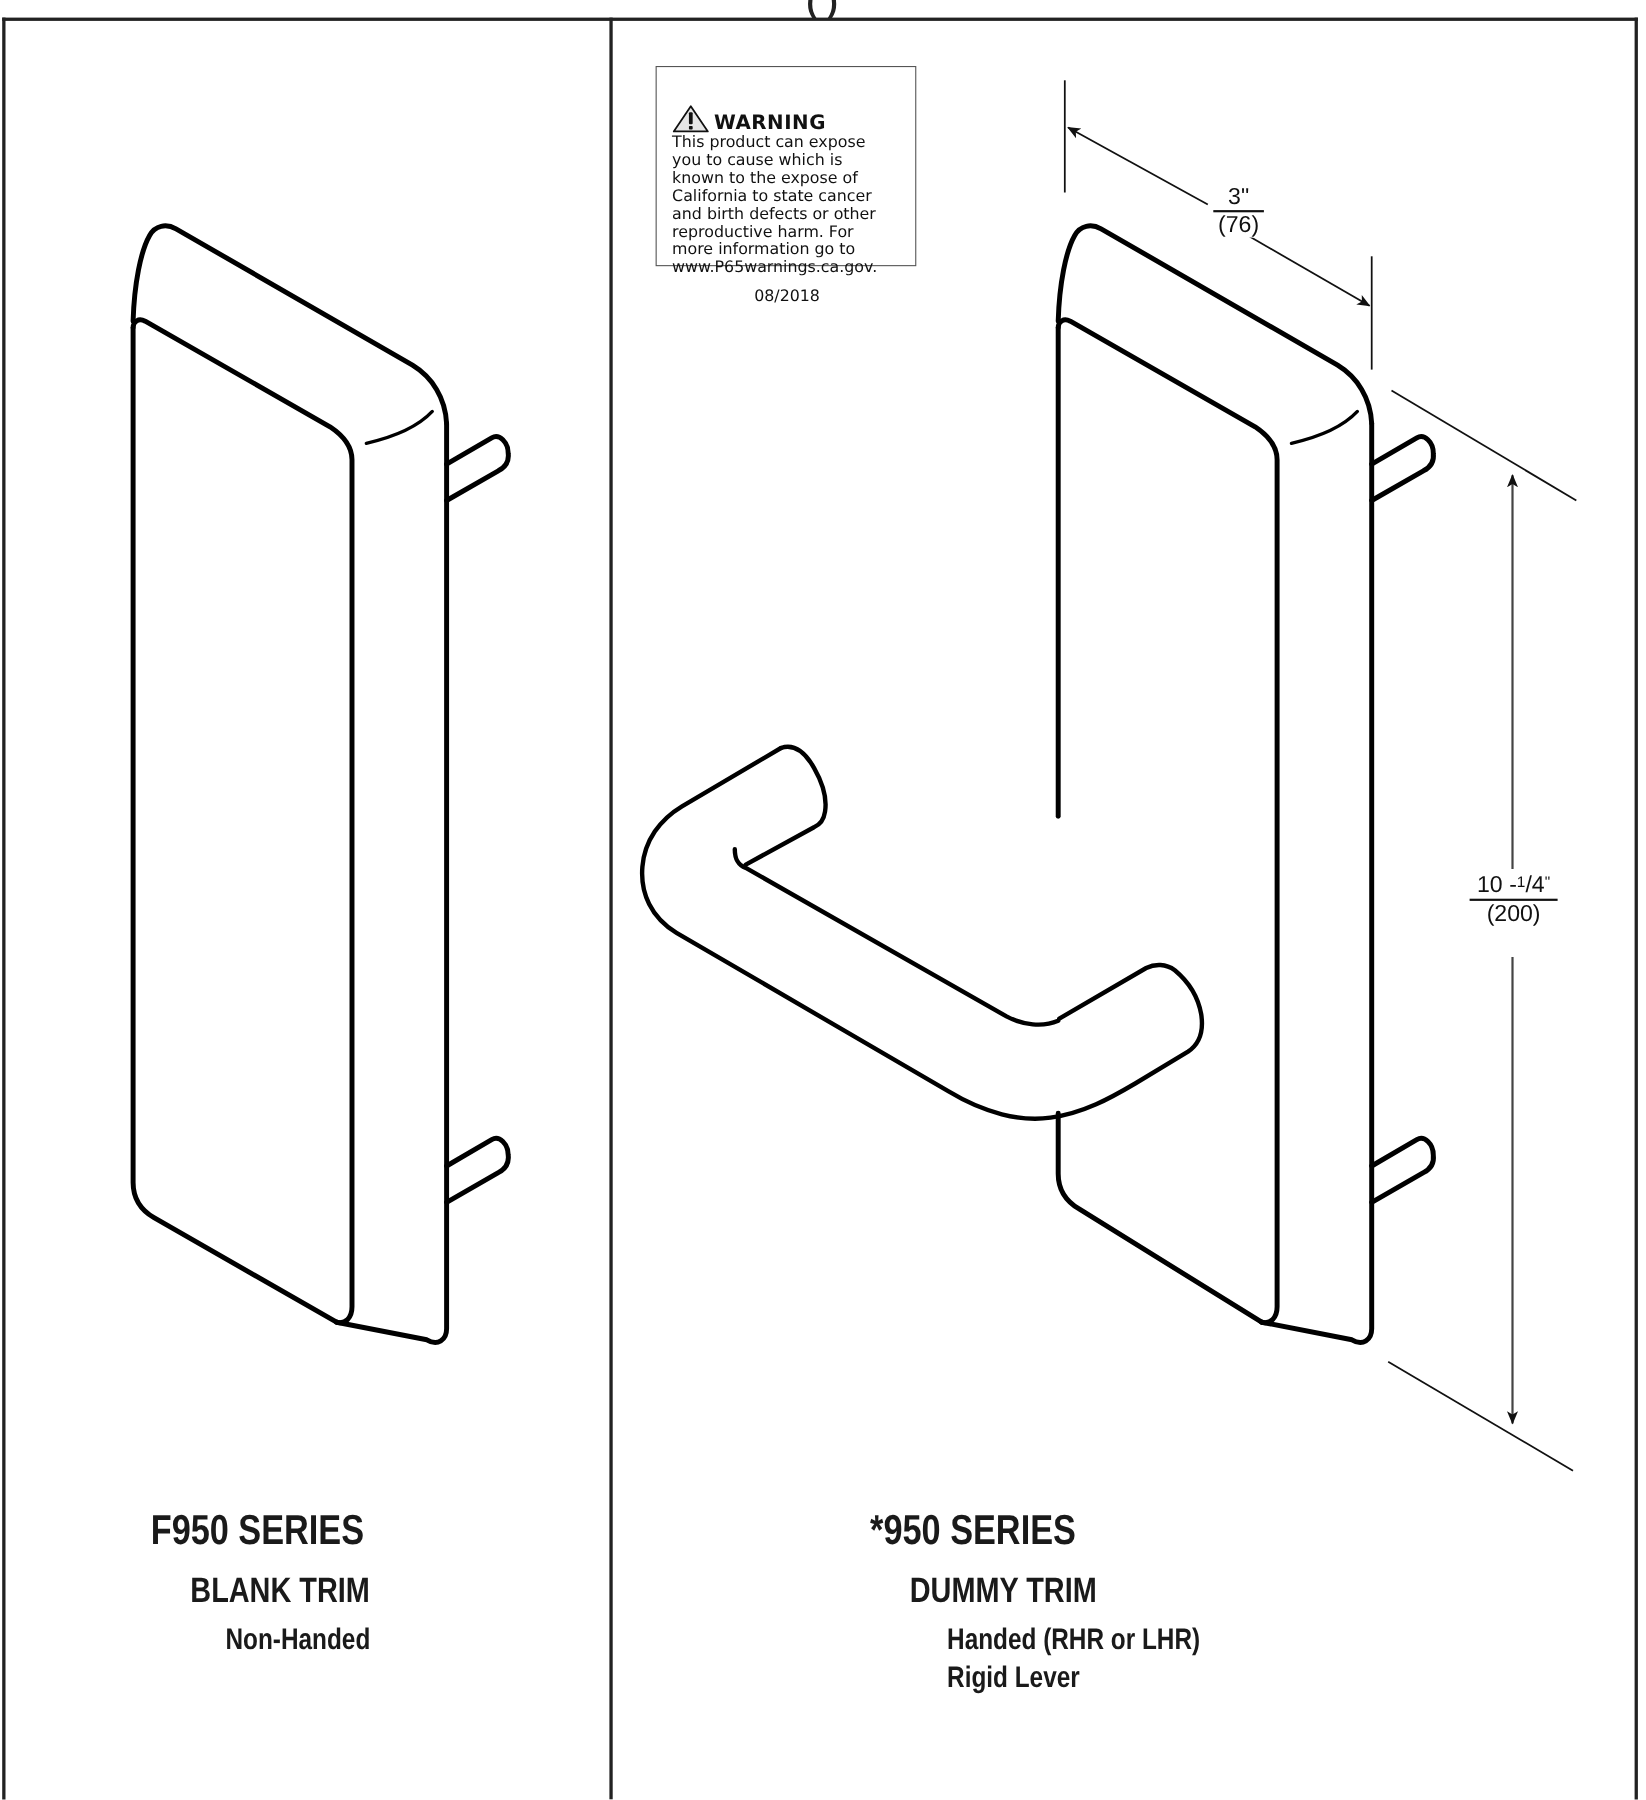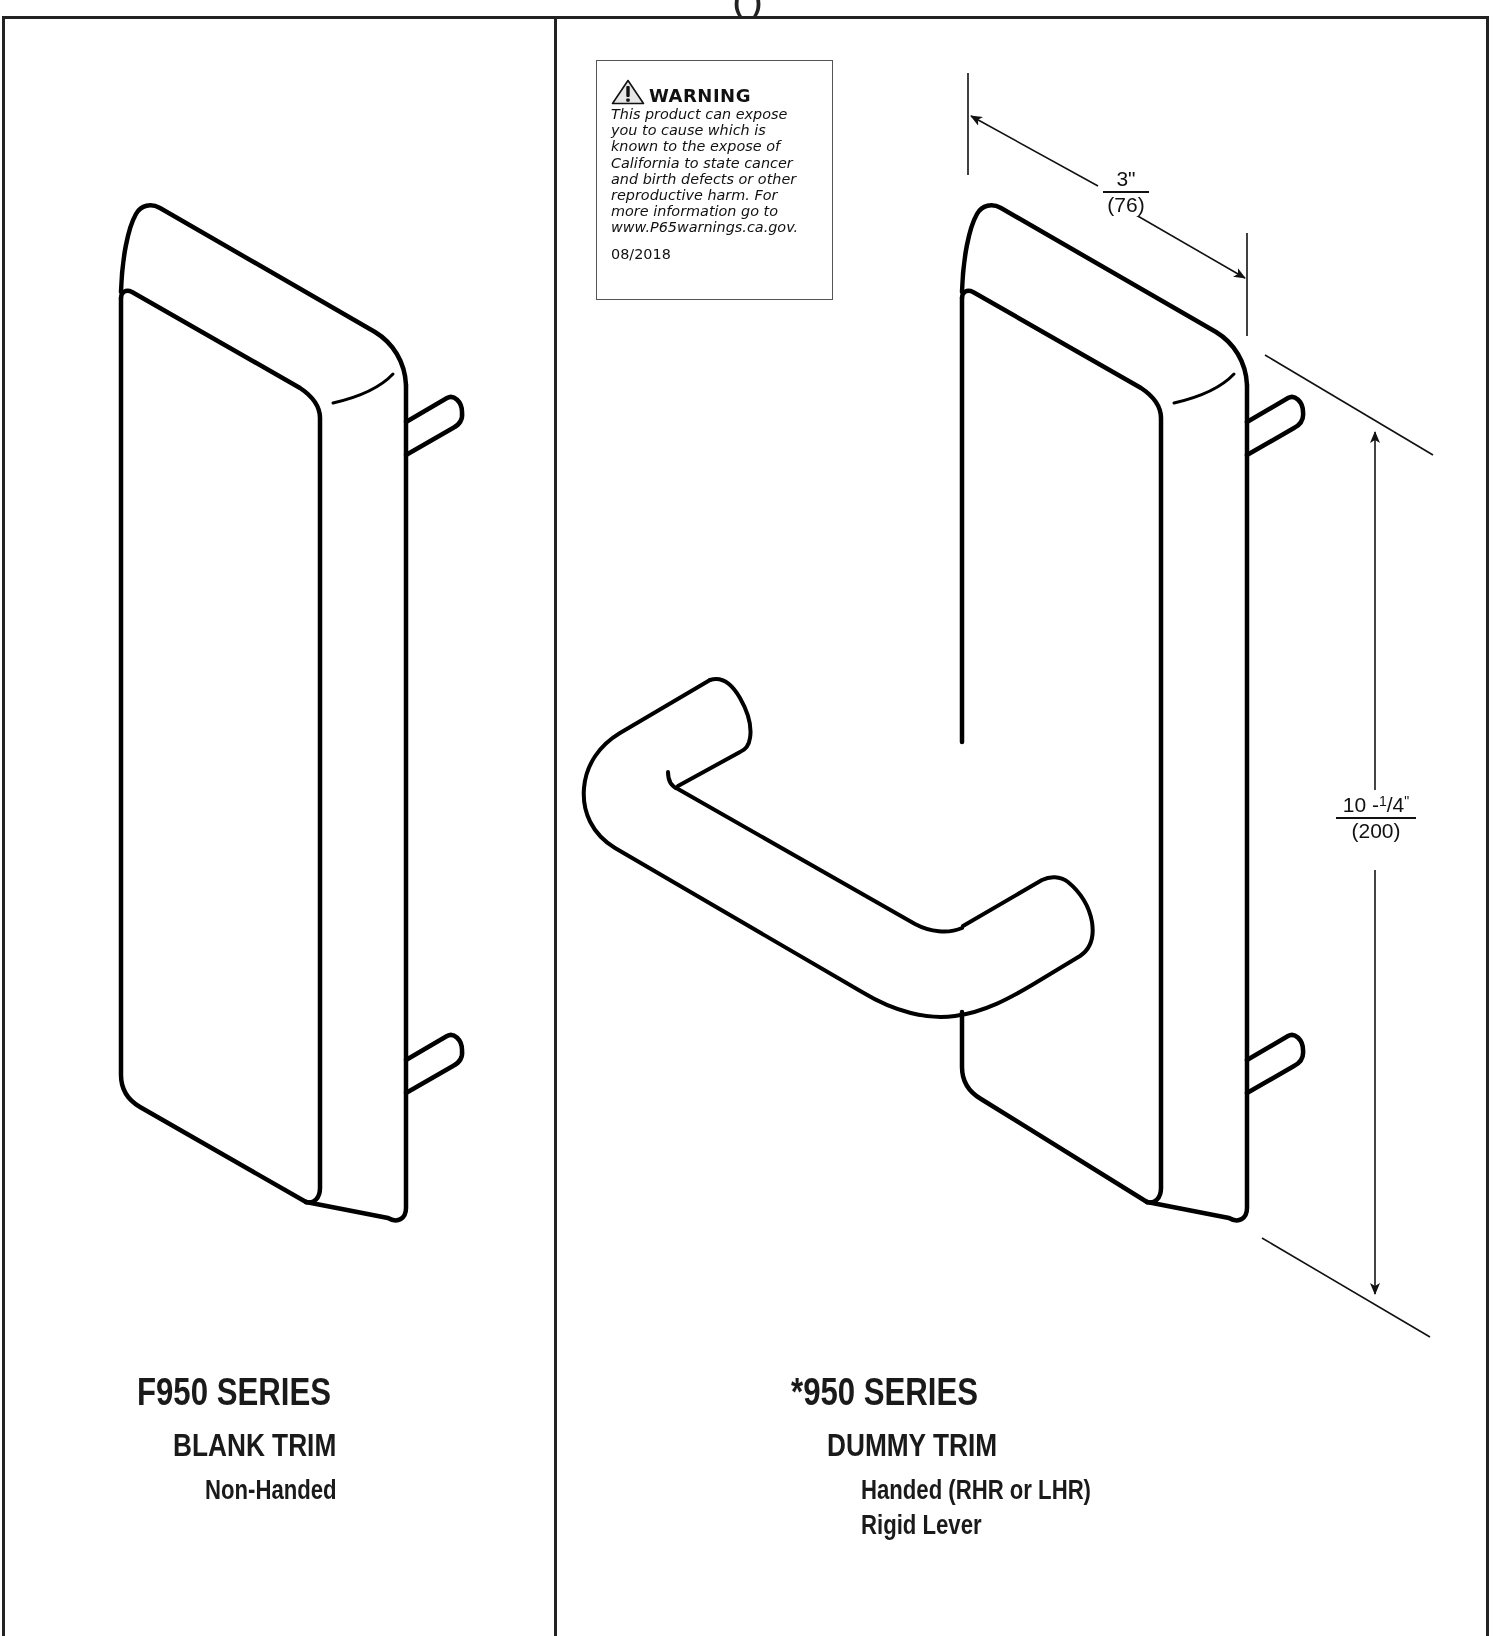--- a/index.html
+++ b/index.html
@@ -9,28 +9,28 @@
   .cropped-title { position: absolute; top: -14px; left: 0; width: 1496px; text-align: center;
          font-family: "Liberation Sans", sans-serif; font-weight: bold; font-size: 28px;
          color: #222; white-space: nowrap; letter-spacing: 1px; }
 
   .sheet-frame { position: absolute; left: 2px; top: 16px; width: 1487px; height: 1640px;
          border: 3px solid #222; border-bottom: none; box-sizing: border-box; }
   .panel-divider { position: absolute; left: 554px; top: 16px; width: 3px; height: 1620px; background: #222; }
 
   svg.drawing { position: absolute; left: 0; top: 0; width: 1496px; height: 1636px; }
 
-  .warning-label { position: absolute; left: 596px; top: 60px; width: 237px; height: 240px;
-         border: 1.5px solid #555; box-sizing: border-box; padding: 18px 10px 8px 14px;
+  .warning-label { position: absolute; left: 596px; top: 60px; width: 237px; height: 182px;
+         border: 1.5px solid #555; box-sizing: border-box; padding: 34px 10px 8px 14px;
          font-family: "DejaVu Sans", sans-serif; font-size: 14.4px; line-height: 16.2px; color: #111; background: #fff; }
   .warning-head { display: flex; align-items: flex-end; gap: 4px; margin-bottom: 1px; }
   .warning-icon { width: 34px; height: 26px; display: inline-block; }
   .warning-title { font-weight: bold; font-size: 18px; letter-spacing: 0.5px; line-height: 18px; }
-  .warning-body div { white-space: nowrap; font-style: italic; }
-  .warning-date { text-align: left; margin-top: 10px; padding-right: 2px; }
+  .warning-body div { white-space: nowrap; }
+  .warning-date { text-align: center; margin-top: 10px; padding-right: 2px; }
 
   .dim-label { position: absolute; font-family: "Liberation Sans", sans-serif; color: #111; text-align: center; }
   .dim-label .num { display: block; font-size: 21px; line-height: 22px; padding: 0 2px; }
   .dim-label .rule { display: block; height: 1.5px; background: #111; margin: 1px 0 1px 0; }
   .dim-label .mm { display: block; font-size: 21px; line-height: 22px; }
   .dim-3in { left: 1103px; top: 168px; width: 46px; background: #fff; }
   .dim-height { left: 1336px; top: 792px; width: 80px; background: #fff; padding: 2px 0; }
   .dim-height sup { font-size: 14px; vertical-align: top; line-height: 14px; }
 
   .caption { position: absolute; font-family: "Liberation Sans", sans-serif; font-weight: bold;

